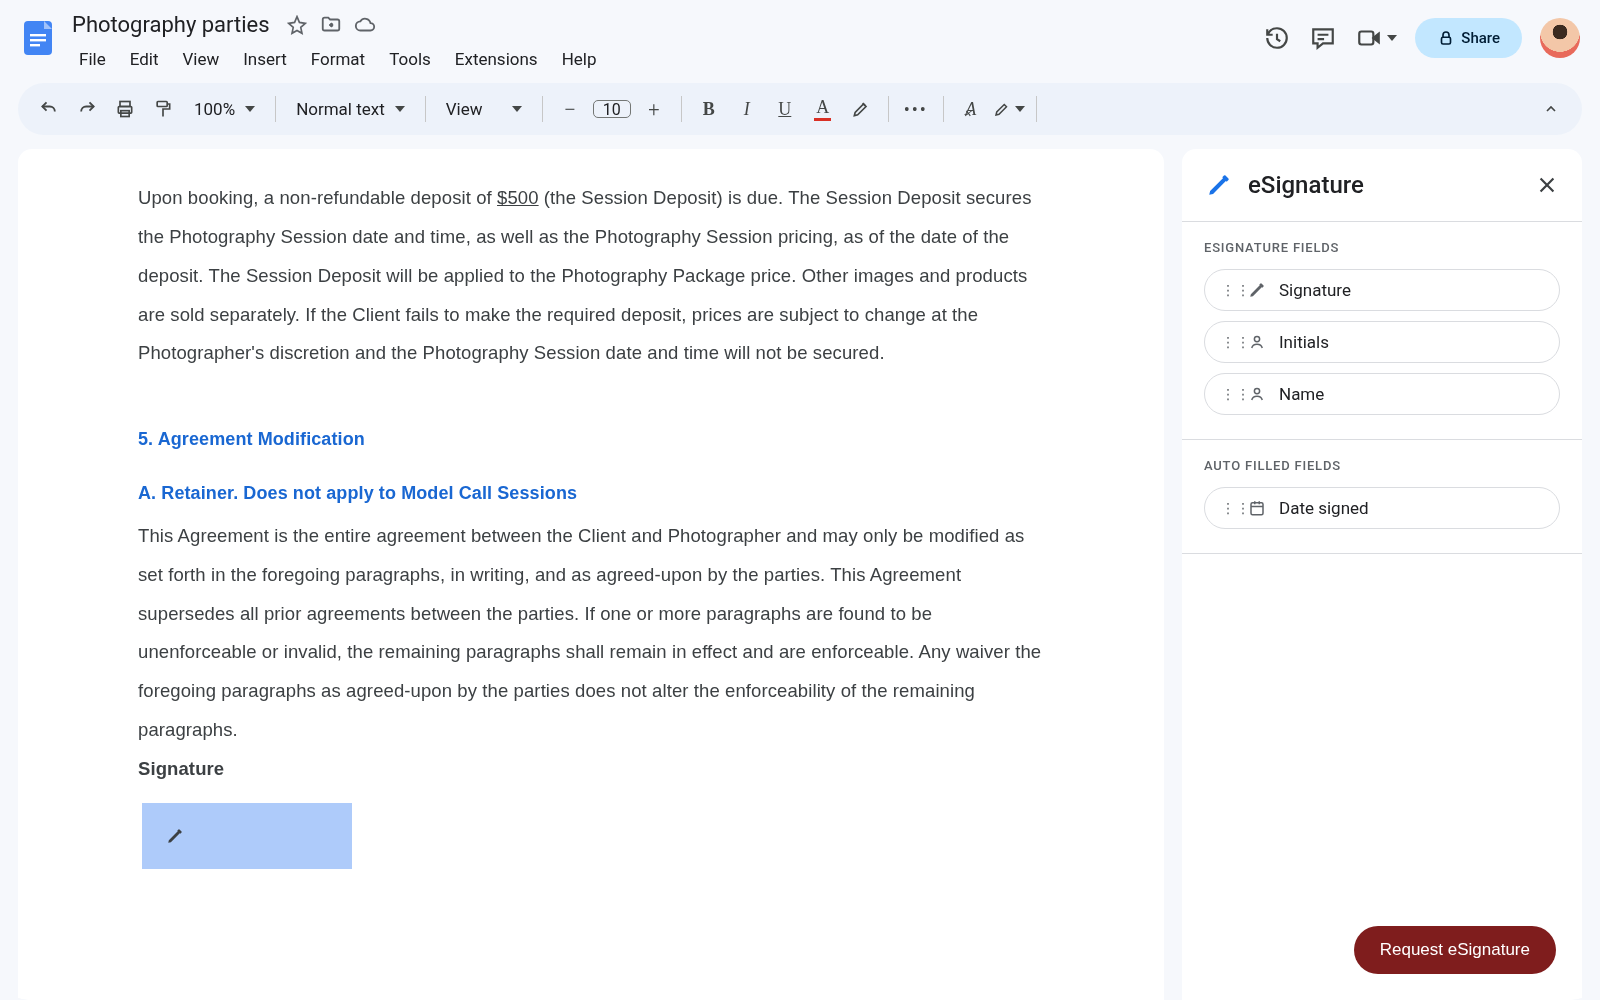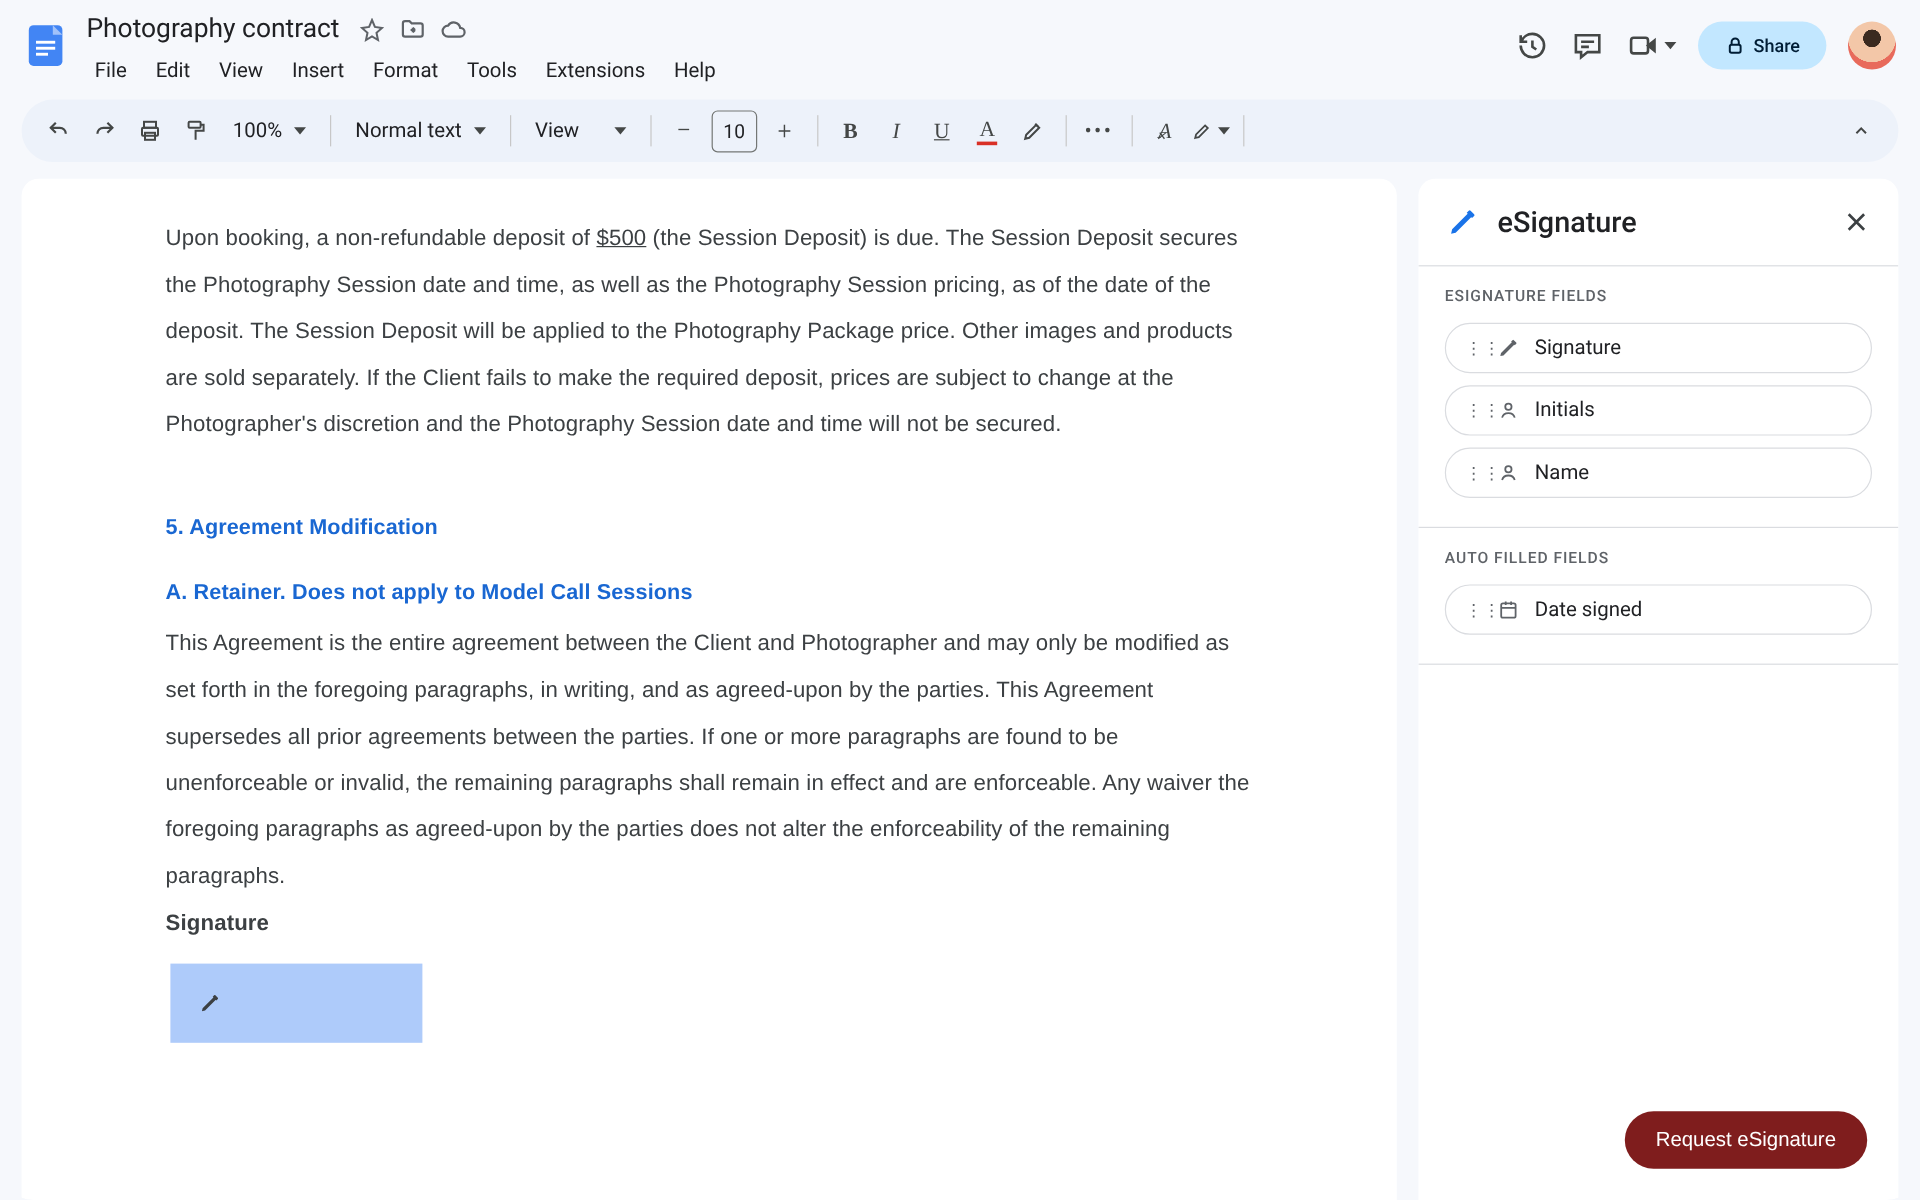--- a/index.html
+++ b/index.html
@@ -135,21 +135,21 @@
   .caret {
     width:0;height:0;
     border-left:5px solid transparent;
     border-right:5px solid transparent;
     border-top:6px solid #444746;
   }
   .fontsize {
     display:flex; align-items:center; gap:6px;
   }
   .fs-box {
-    width:38px; height:35px;
+    width:38px; height:18px;
     border:1.3px solid #747775;
     border-radius:5px;
     display:flex; align-items:center; justify-content:center;
     font-size:16px;
     color: var(--text-dark);
   }
   .toolbar-right { margin-left:auto; }
 
   
   .body {
@@ -283,21 +283,21 @@
       <svg width="40" height="40" viewBox="0 0 40 40">
         <rect x="6" y="3" width="28" height="34" rx="4" fill="#4285f4"></rect>
         <path d="M26 3 L34 11 L26 11 Z" fill="#a1c2fa"></path>
         <rect x="12" y="16" width="16" height="2.4" fill="#fff"></rect>
         <rect x="12" y="21" width="16" height="2.4" fill="#fff"></rect>
         <rect x="12" y="26" width="10" height="2.4" fill="#fff"></rect>
       </svg>
     </div>
     <div class="title-block">
       <div class="title-line">
-        <span class="doc-title">Photography contract</span>
+        <span class="doc-title">Photography parties</span>
         <span class="title-icon">
           <svg width="20" height="20" viewBox="0 0 24 24" fill="none" stroke="#5f6368" stroke-width="2">
               <path d="M12 2l2.9 6.9L22 10l-5.5 4.8L18 22l-6-3.5L6 22l1.5-7.2L2 10l7.1-1.1z"></path>
             </svg>
         </span>
         <span class="title-icon">
           <svg width="22" height="22" viewBox="0 0 24 24" fill="none" stroke="#5f6368" stroke-width="2">
               <path d="M3 6a2 2 0 012-2h4l2 2h8a2 2 0 012 2v8a2 2 0 01-2 2H5a2 2 0 01-2-2V6z"></path>
               <path d="M12 10v4M10 12h4" stroke="#5f6368"></path>
               <path d="M14 12l-2-2 M14 12l-2 2"></path>

